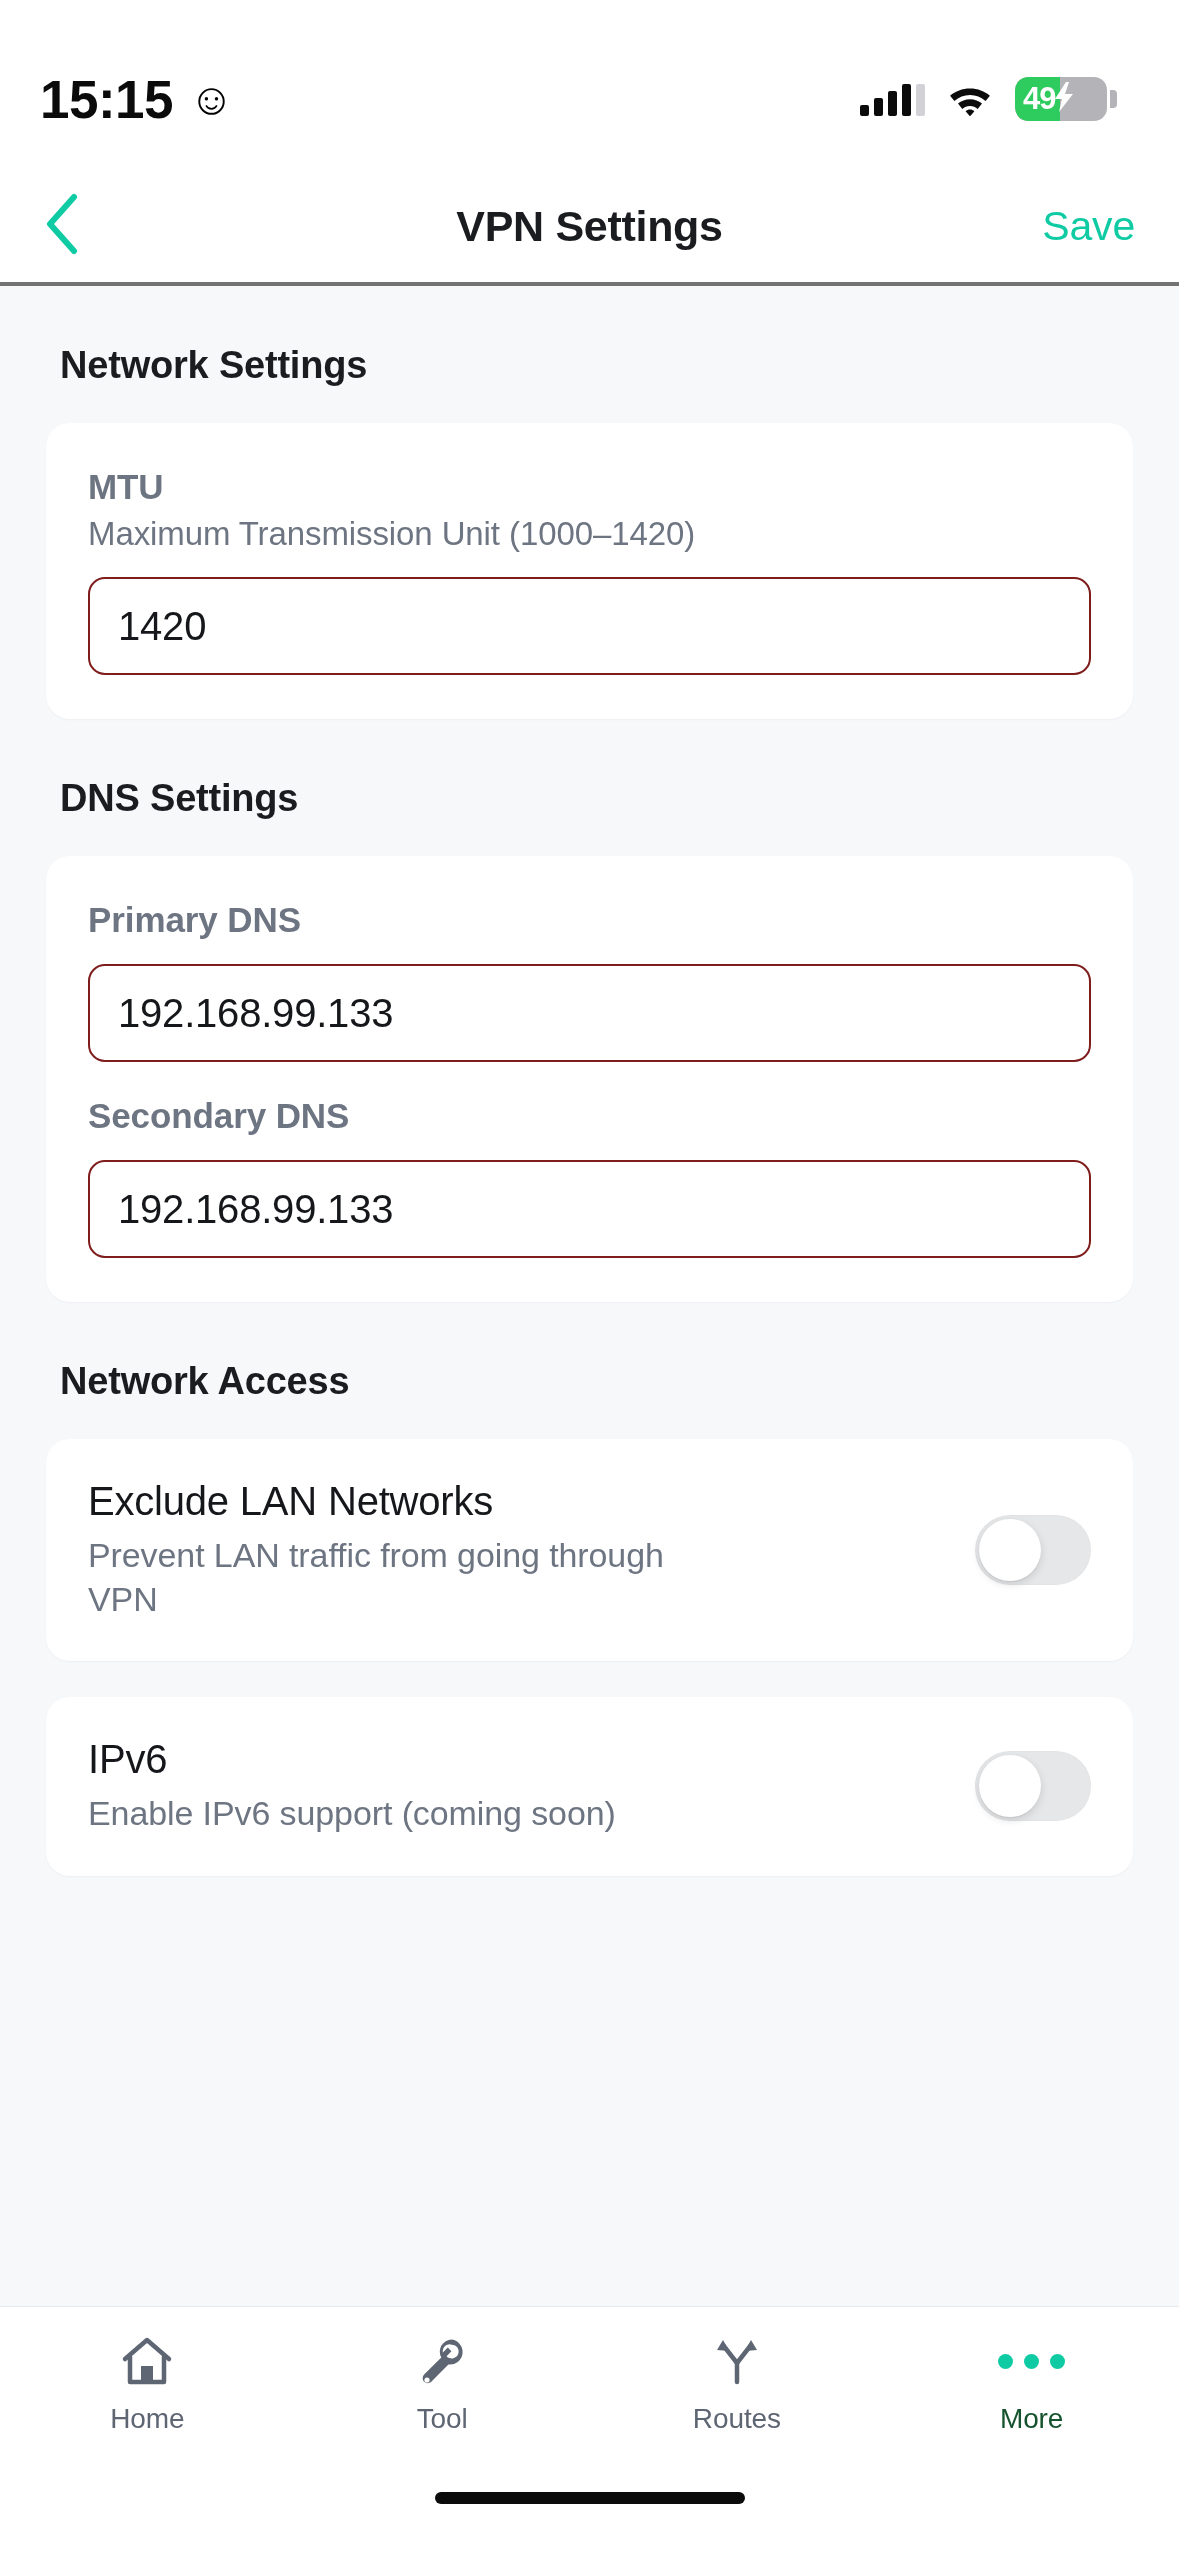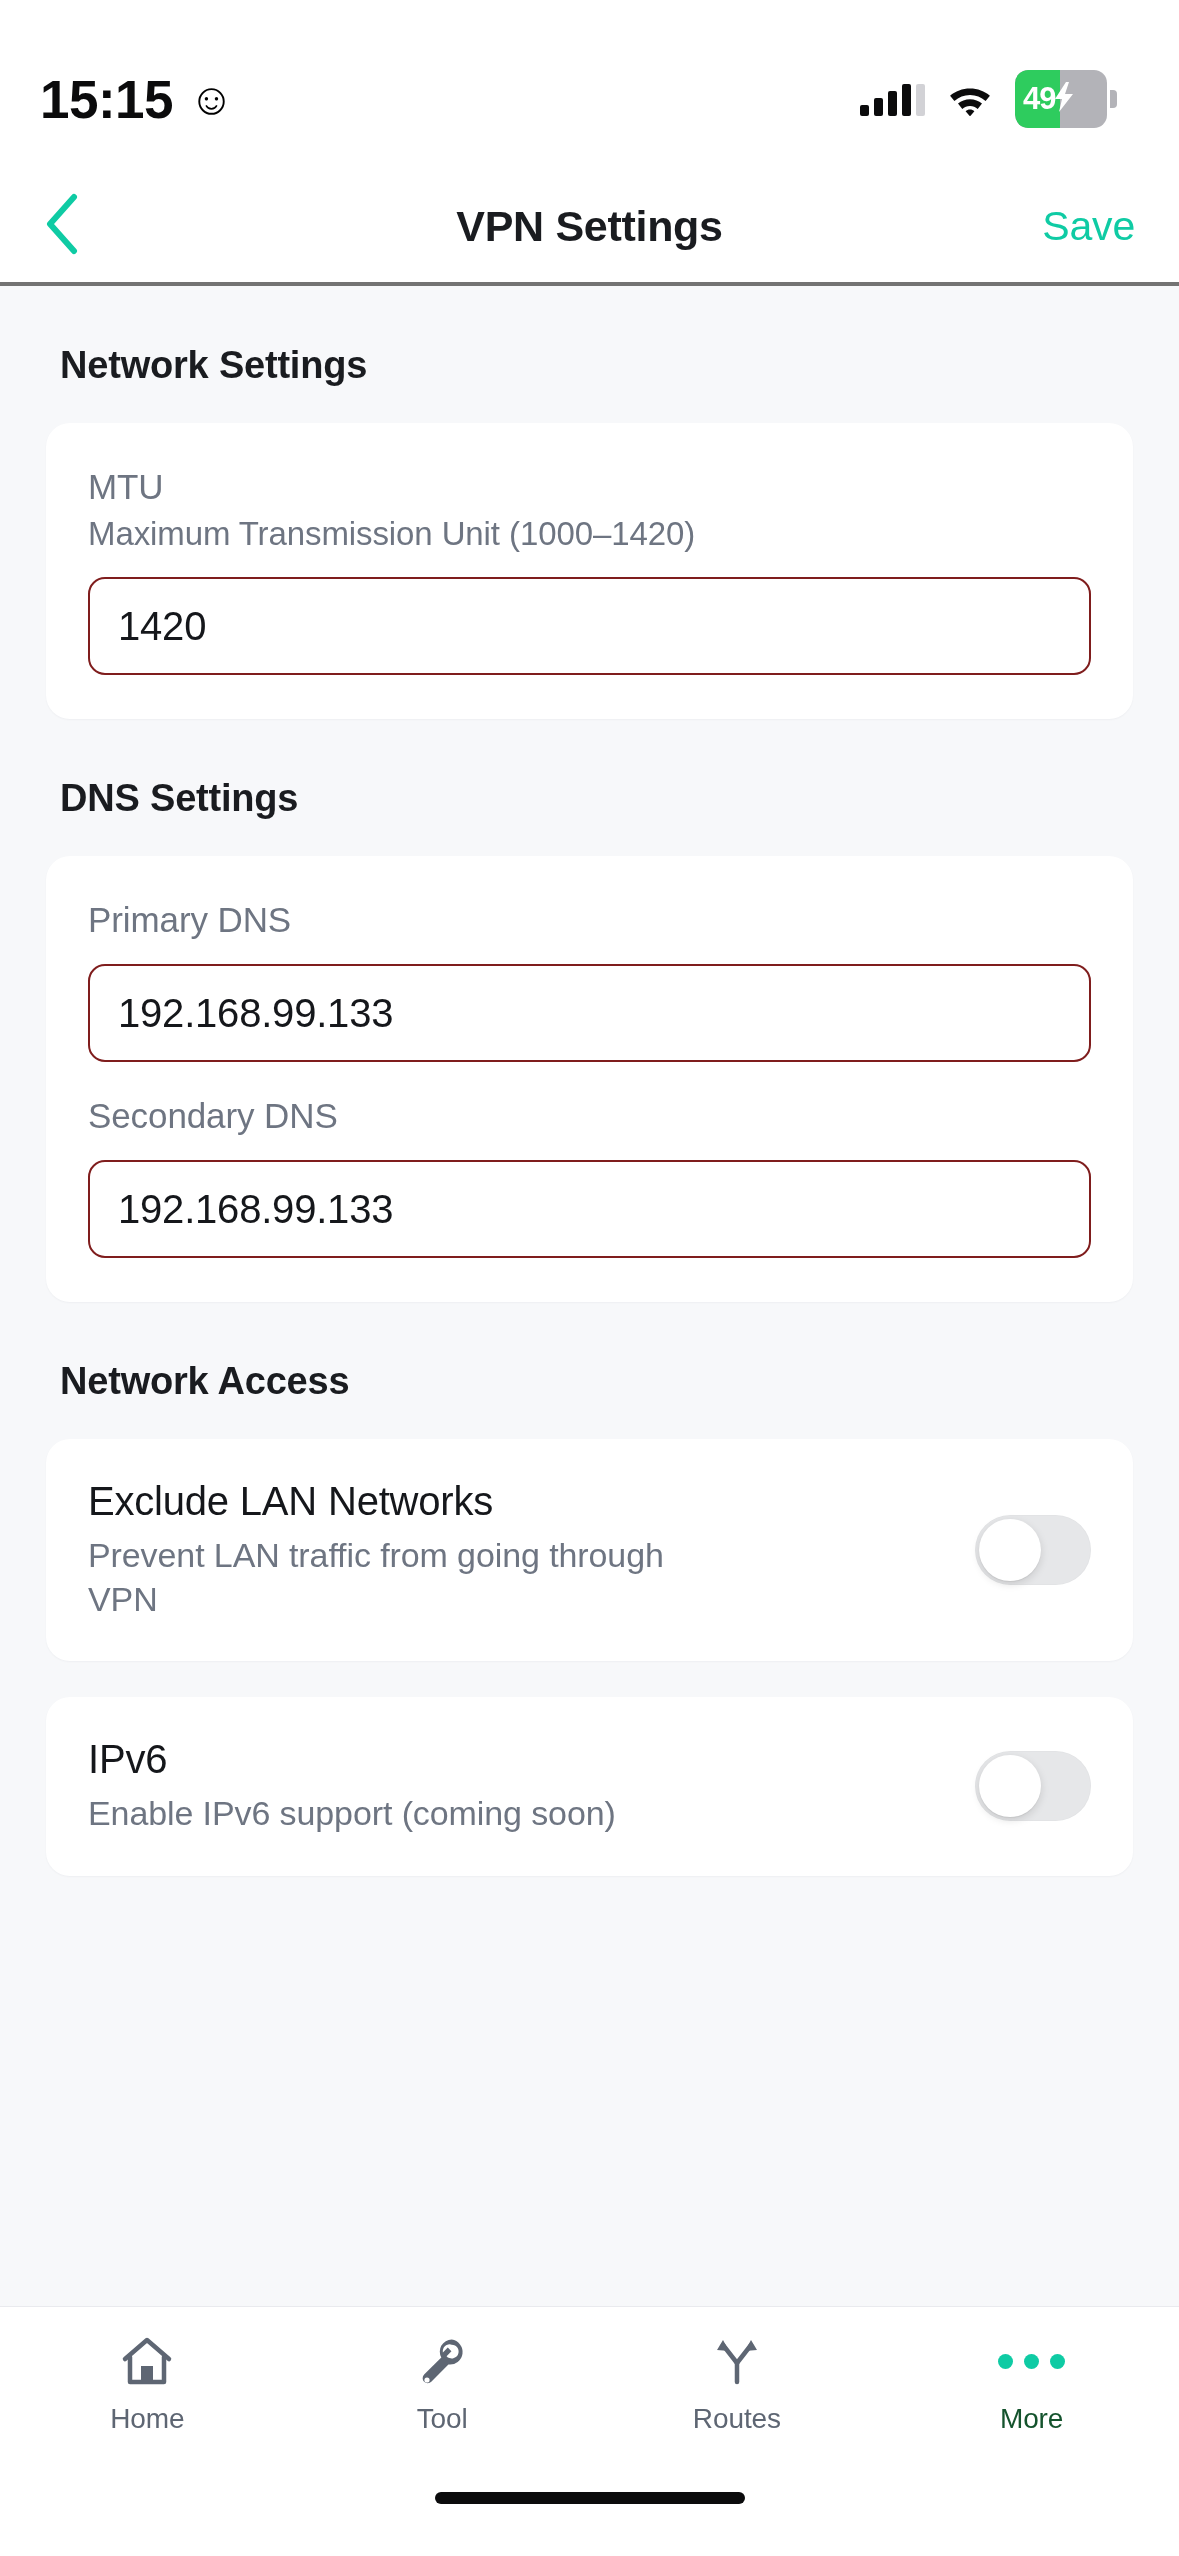--- a/index.html
+++ b/index.html
@@ -26,21 +26,21 @@
   .sig { display:flex; align-items:flex-end; gap:5px; height:34px; }
   .sig i { display:block; width:9px; background:#0B0B0C; border-radius:2px; }
   .sig i:nth-child(1){ height:11px; }
   .sig i:nth-child(2){ height:18px; }
   .sig i:nth-child(3){ height:25px; }
   .sig i:nth-child(4){ height:32px; }
   .sig i:nth-child(5){ height:32px; background:#D2D2D6; }
 
   .wifi { width:46px; height:34px; position:relative; }
   .battery {
-    width:92px; height:58px; border-radius:13px; background:#B3B3B8;
+    width:92px; height:44px; border-radius:13px; background:#B3B3B8;
     position:relative; display:flex; align-items:center; overflow:hidden;
   }
   .battery .fill { position:absolute; left:0; top:0; bottom:0; width:49%; background:#2ECC5E; border-radius:13px 0 0 13px; }
   .battery .pct {
     position:relative; z-index:2; font-size:31px; font-weight:700; color:#FFFFFF;
     padding-left:8px; letter-spacing:-1px;
   }
   .battery .bolt { position:relative; z-index:2; margin-left:-2px; }
   .battery-cap { width:7px; height:18px; background:#B3B3B8; border-radius:0 4px 4px 0; margin-left:3px; }
   .batt-wrap { display:flex; align-items:center; }
@@ -67,21 +67,21 @@
   .content { flex:1 1 auto; overflow:hidden; padding:0 0 0 0; background:#F7F8FA; }
   .section-title {
     font-size:38px; font-weight:700; color:#1A1C20;
     padding:58px 0 0 60px; letter-spacing:-0.2px;
   }
   .card {
     background:#FFFFFF; border-radius:24px;
     margin:36px 46px 0 46px; padding:44px 42px;
     box-shadow:0 1px 2px rgba(16,24,40,0.04);
   }
-  .field-label { font-size:35px; color:#6E7582; font-weight:400; letter-spacing:-0.1px; }
+  .field-label { font-size:35px; color:#6E7582; font-weight:700; letter-spacing:-0.1px; }
   .field-sub { font-size:33px; color:#6E7582; font-weight:400; margin-top:8px; letter-spacing:-0.1px; }
   .input {
     margin-top:24px; height:98px; border:2px solid #7f1d1d; border-radius:17px;
     background:#FFFFFF; display:flex; align-items:center; padding:0 28px;
     font-size:40px; color:#15171B; letter-spacing:-0.2px; cursor:text;
   }
   .dns-gap { height:34px; }
 
   
   .toggle-card {

